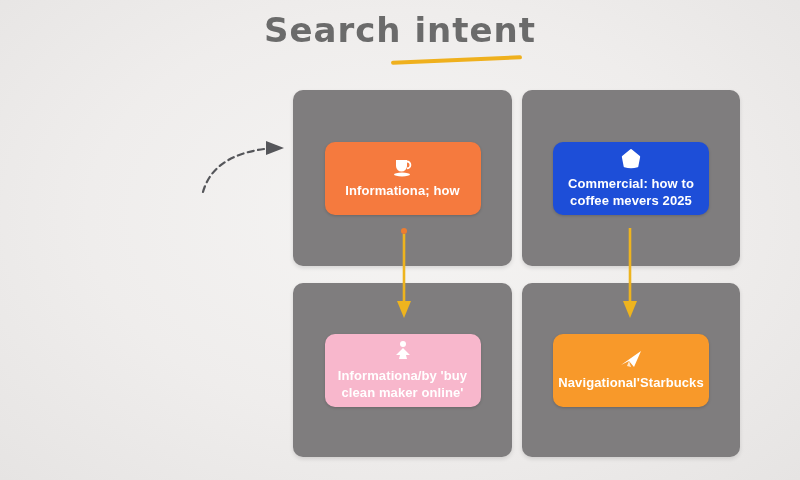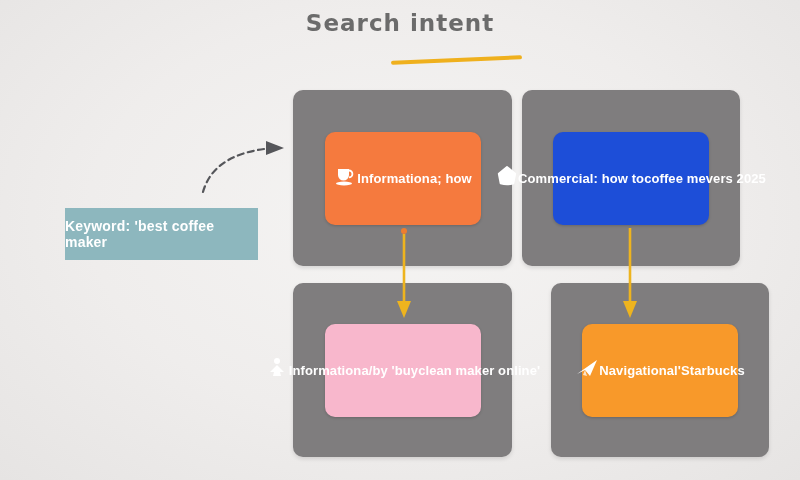--- a/index.html
+++ b/index.html
@@ -10,21 +10,21 @@
     overflow: hidden;
     background: radial-gradient(ellipse at 50% 45%, #f5f4f3 0%, #efedec 55%, #e6e4e3 100%);
   }
 
   
   .title {
     position: absolute;
     left: 0; right: 0; top: 10px;
     text-align: center;
     font-family: "DejaVu Sans", sans-serif;
-    font-size: 23px;
+    font-size: 34px;
     font-weight: bold;
     letter-spacing: 1px;
     color: #6b6b6b;
   }
   .title-underline {
     position: absolute;
     left: 391px; top: 58px;
     width: 131px; height: 4px;
     border-radius: 4px;
     transform: rotate(-2.4deg);
@@ -44,27 +44,27 @@
   
   .quadrant {
     position: absolute;
     border-radius: 10px;
     display: flex; align-items: center; justify-content: center;
     box-shadow: 0 2px 4px rgba(0,0,0,0.12);
   }
   .q-tl { left: 293px; top:  90px; width: 219px; height: 176px; }
   .q-tr { left: 522px; top:  90px; width: 218px; height: 176px; }
   .q-bl { left: 293px; top: 283px; width: 219px; height: 174px; }
-  .q-br { left: 551px; top: 283px; width: 218px; height: 174px; }
+  .q-br { left: 522px; top: 283px; width: 218px; height: 174px; }
 
   
   .card {
-    width: 156px; height: 93px;
+    width: 156px; height: 73px;
     border-radius: 10px;
-    display: flex; flex-direction: row;
+    display: flex; flex-direction: column;
     align-items: center; justify-content: center;
     box-shadow: 0 1px 3px rgba(0,0,0,0.18);
   }
   .card .icon { margin-bottom: 5px; line-height: 0; }
   .card .line {
     color: #ffffff;
     font-size: 13px; font-weight: bold;
     line-height: 17px;
     letter-spacing: 0.1px;
     text-align: center;
@@ -74,23 +74,20 @@
   .arrow-svg { position: absolute; }
 </style>
 </head>
 <body>
 
 <div class="canvas">
 
   <div class="title">Search intent</div>
   <div class="title-underline" style="background: rgb(239, 176, 29);"></div>
 
-  <div class="keyword-box" style="background: rgb(141, 183, 190);">
-    <span>Keyword: 'best coffee maker</span>
-  </div>
 
   <svg class="arrow-svg" style="left:190px; top:134px;" width="104" height="70" viewBox="0 0 104 70">
     <path d="M13,58 Q23,22 74,15" fill="none" stroke-width="2.2" stroke-dasharray="6,4.5" stroke-linecap="round" stroke="#55565a"></path>
     <polygon points="76,7 94,14 76,21" fill="#55565a"></polygon>
   </svg>
 
   <div class="quadrant q-tl" style="background: rgb(127, 125, 126);">
     <div class="card" style="background: rgb(245, 122, 62);">
       <span class="icon">
         <svg width="24" height="20" viewBox="0 0 24 20">

